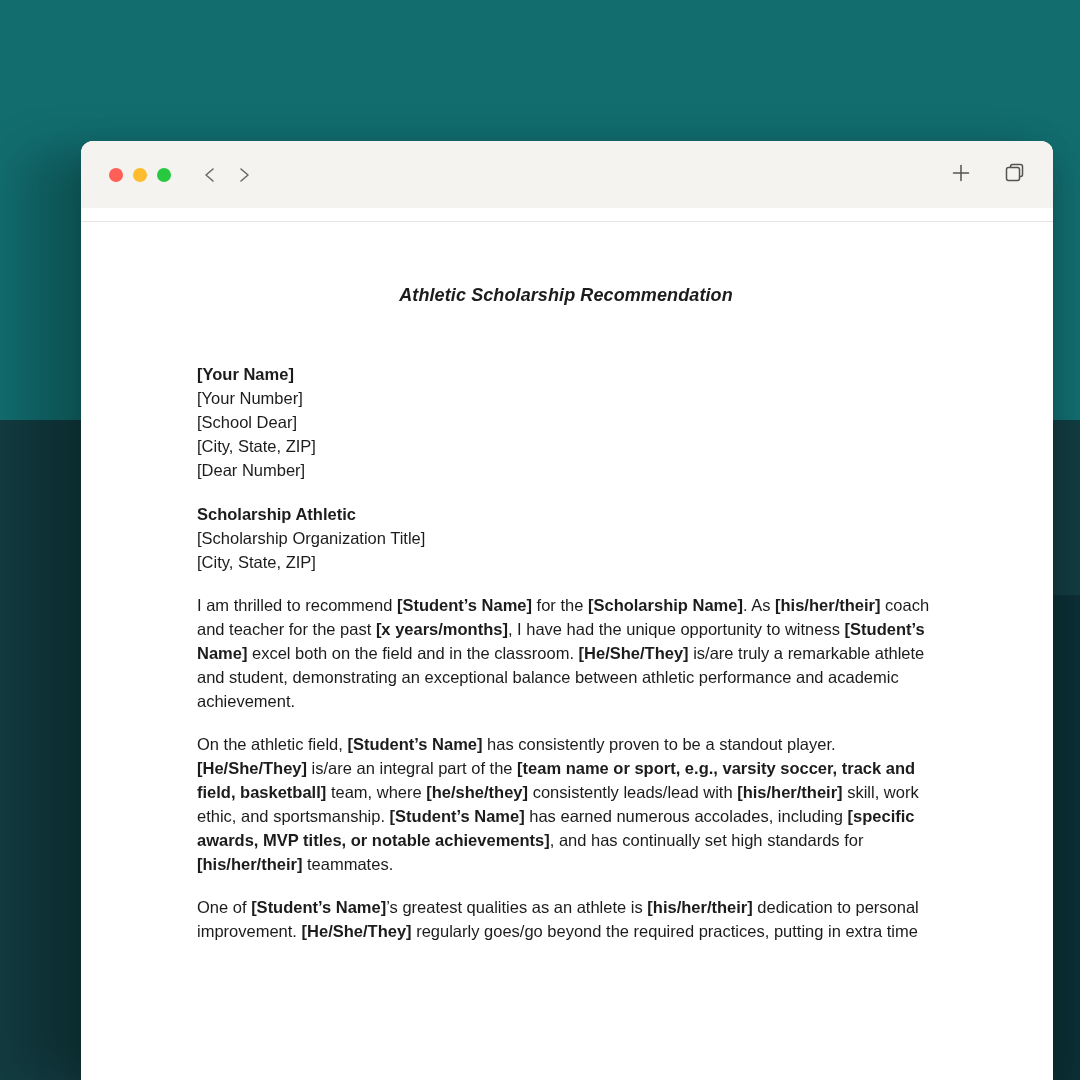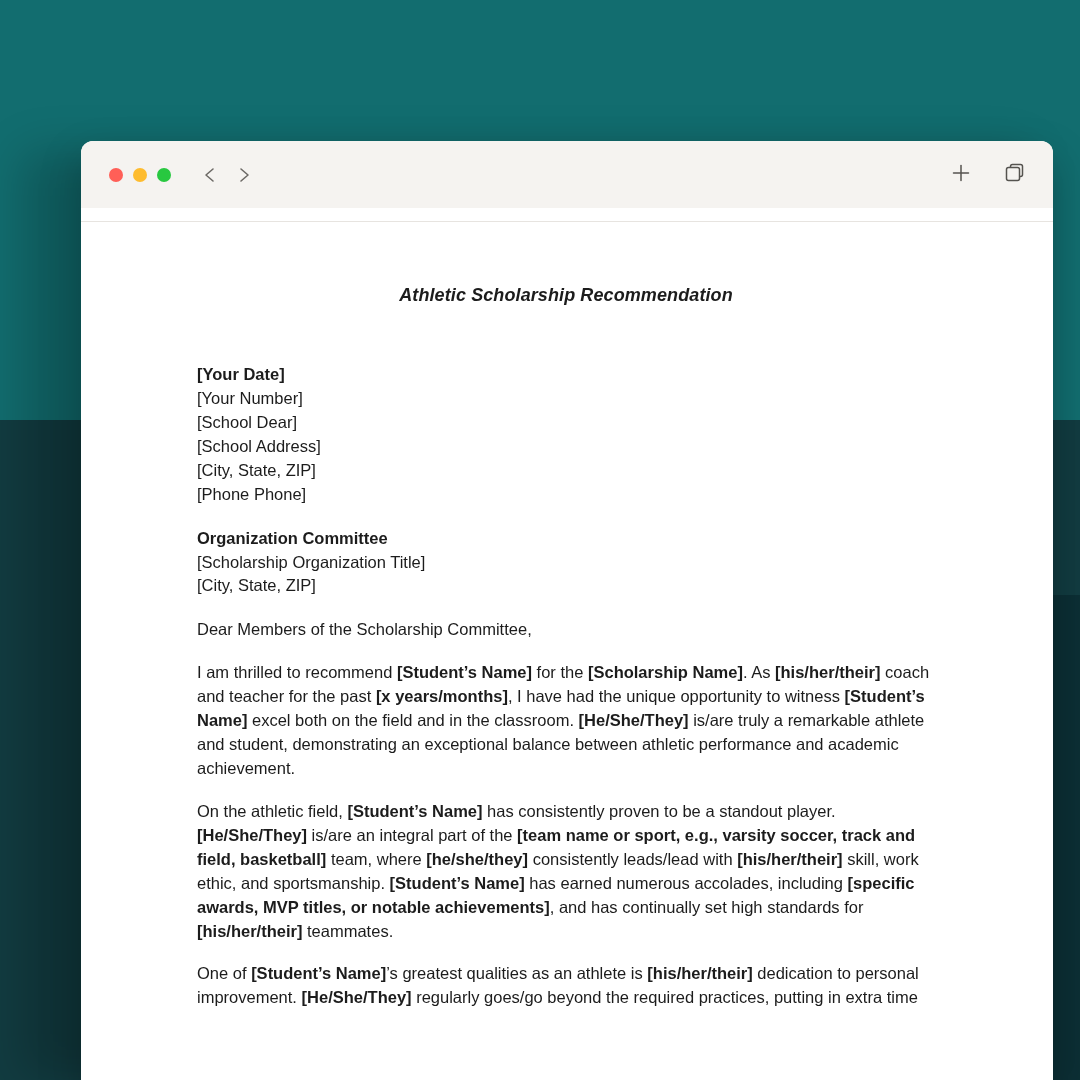--- a/index.html
+++ b/index.html
@@ -244,35 +244,33 @@
     <input type="text" value="" placeholder="" style="">
   </div>
 
   <div class="toolbar-strip"></div>
 
   <div class="doc">
     <div class="doc-inner">
       <h1 class="doc-title">Athletic Scholarship Recommendation</h1>
 
       <div class="block" id="sender-block">
-          <span class="line b">[Your Date]</span>
+          <span class="line b">[Your Name]</span>
           <span class="line">[Your Number]</span>
           <span class="line">[School Dear]</span>
-          <span class="line">[School Address]</span>
           <span class="line">[City, State, ZIP]</span>
-          <span class="line">[Phone Phone]</span>
+          <span class="line">[Dear Number]</span>
         </div>
 
       <div class="block" id="recipient-block">
-          <span class="line b">Organization Committee</span>
+          <span class="line b">Scholarship Athletic</span>
           <span class="line">[Scholarship Organization Title]</span>
           <span class="line">[City, State, ZIP]</span>
         </div>
 
-      <p class="para">Dear Members of the Scholarship Committee,</p>
 
       <div id="body-block">
           <p class="para"><span>I am thrilled to recommend </span><b>[Student’s Name]</b><span> for the </span><b>[Scholarship Name]</b><span>. As </span><b>[his/her/their]</b><span> coach and teacher for the past </span><b>[x years/months]</b><span>, I have had the unique opportunity to witness </span><b>[Student’s Name]</b><span> excel both on the field and in the classroom. </span><b>[He/She/They]</b><span> is/are truly a remarkable athlete and student, demonstrating an exceptional balance between athletic performance and academic achievement.</span></p>
           <p class="para"><span>On the athletic field, </span><b>[Student’s Name]</b><span> has consistently proven to be a standout player. </span><b>[He/She/They]</b><span> is/are an integral part of the </span><b>[team name or sport, e.g., varsity soccer, track and field, basketball]</b><span> team, where </span><b>[he/she/they]</b><span> consistently leads/lead with </span><b>[his/her/their]</b><span> skill, work ethic, and sportsmanship. </span><b>[Student’s Name]</b><span> has earned numerous accolades, including </span><b>[specific awards, MVP titles, or notable achievements]</b><span>, and has continually set high standards for </span><b>[his/her/their]</b><span> teammates.</span></p>
           <p class="para"><span>One of </span><b>[Student’s Name]</b><span>’s greatest qualities as an athlete is </span><b>[his/her/their]</b><span> dedication to personal improvement. </span><b>[He/She/They]</b><span> regularly goes/go beyond the required practices, putting in extra time</span></p>
         </div>
     </div>
   </div>
 
 </div>

